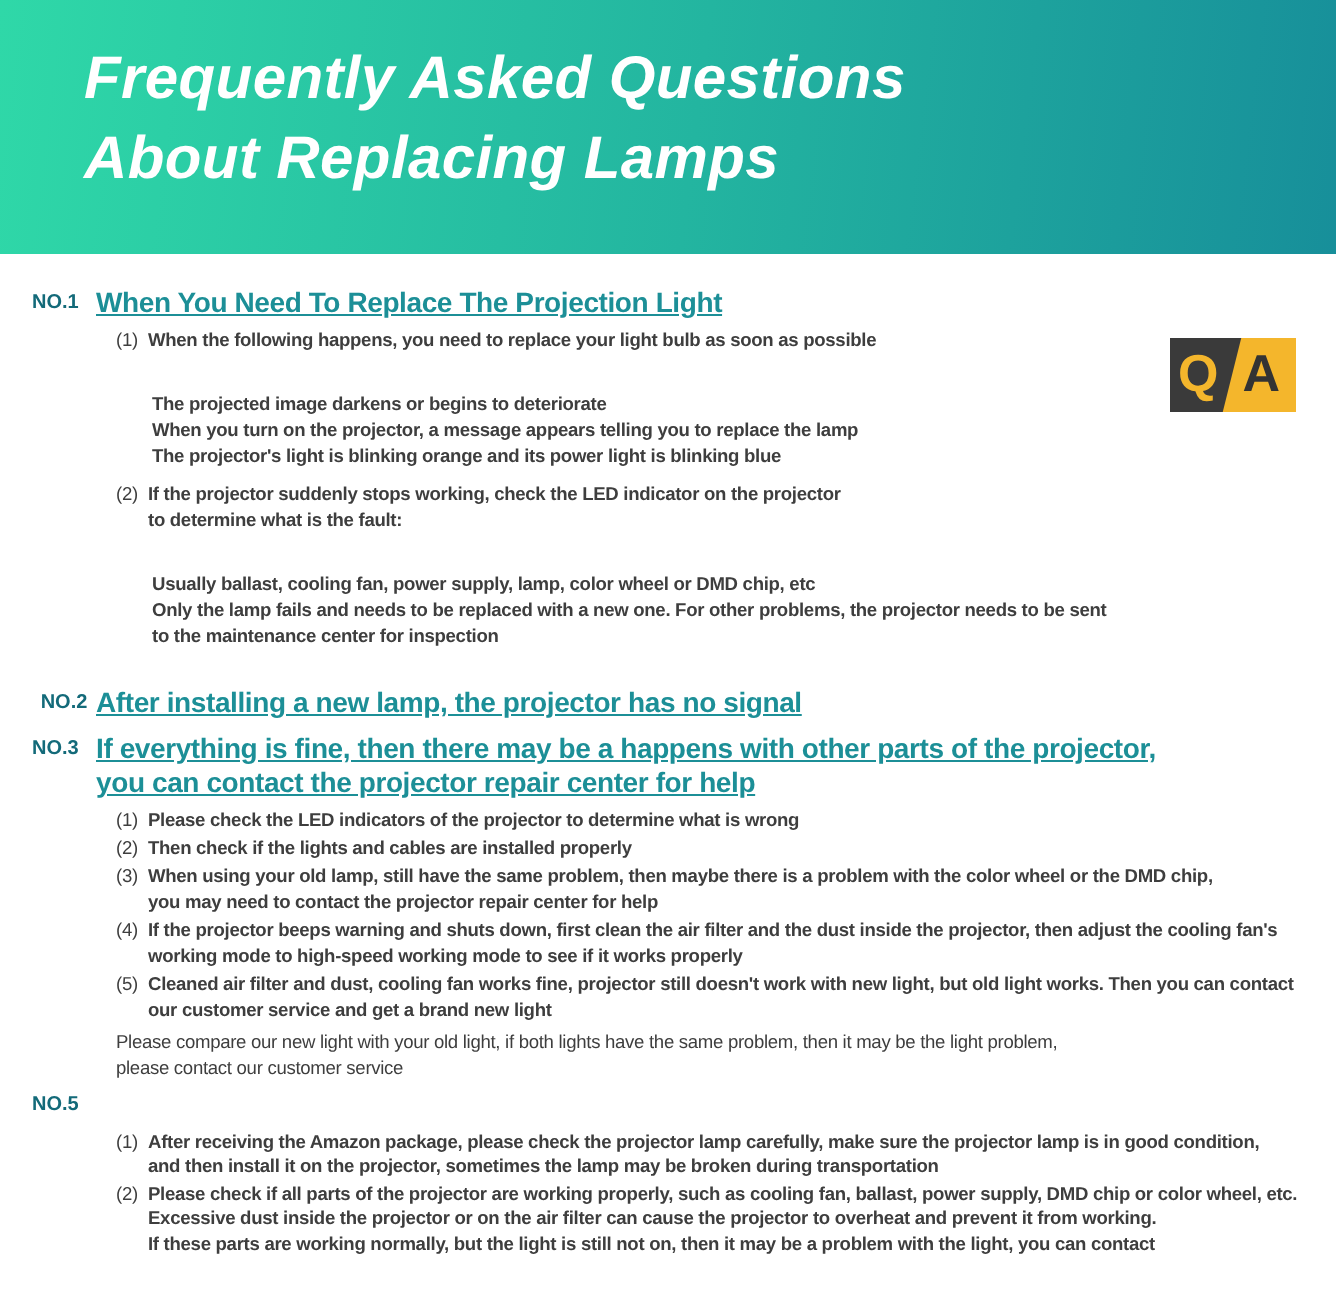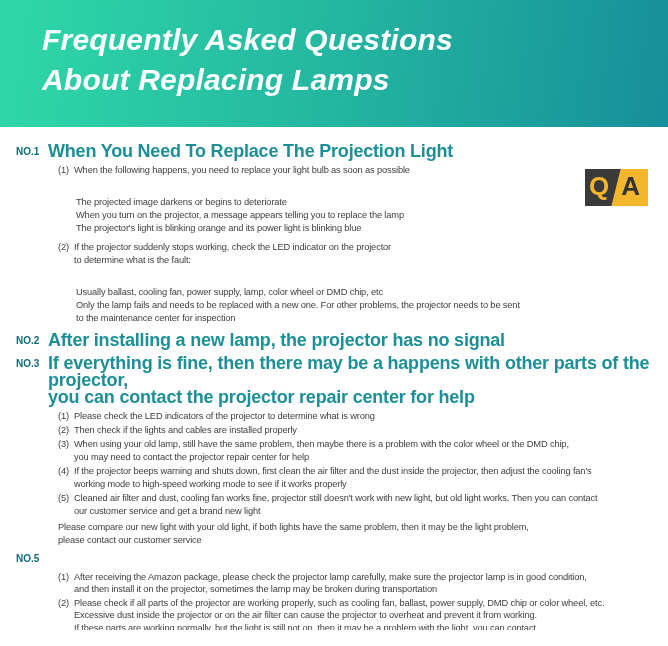--- a/index.html
+++ b/index.html
@@ -30,40 +30,41 @@
   
   .bodywrap{position:relative;padding:0 4px 0 16px;}
   .sec-head{display:flex;align-items:flex-start;}
   .sec-no{
     flex:0 0 32px;
     font-weight:700;font-size:10px;line-height:17px;
     color:#136a79;
   }
   .sec-title{
     margin:0;
-    font-weight:700;font-size:18px;line-height:17px;
+    font-weight:700;font-size:14px;line-height:17px;
     letter-spacing:-0.2px;
     color:#1c8f97;
     white-space:pre-line;
+    text-decoration:underline;
   }
   .items{margin:4px 0 0 42px;}
   .qitem{display:flex;margin-top:1px;}
   .qitem + .qitem{margin-top:6px;}
   .s3 .qitem + .qitem,.s5 .qitem + .qitem{margin-top:1px;}
   .qnum{flex:0 0 16px;}
   .qnum,.lead,.sub,.para{
     font-size:9.3px;line-height:13px;letter-spacing:-0.15px;
     color:#3e3e3e;
   }
   .lead,.sub,.para{white-space:pre-line;}
-  .qtext{flex:1;}
+  .qtext{flex:1;font-weight:bold;}
   .sub{margin-top:19px;padding-left:2px;}
   .para{margin:3px 0 0 42px;}
   .s1{margin-top:16px;}
-  .s2{margin-top:7px;}
+  .s2{margin-top:18px;text-align:center;}
   .s3{margin-top:6px;}
   .s4{margin-top:0px;}
   .s5{margin-top:3px;}
   .s5 .qnum,.s5 .lead{line-height:12.4px;}
   
   .qa{
     position:absolute;
     top:26px;right:20px;
     width:63px;height:37px;
     background:#3a3a3a;

